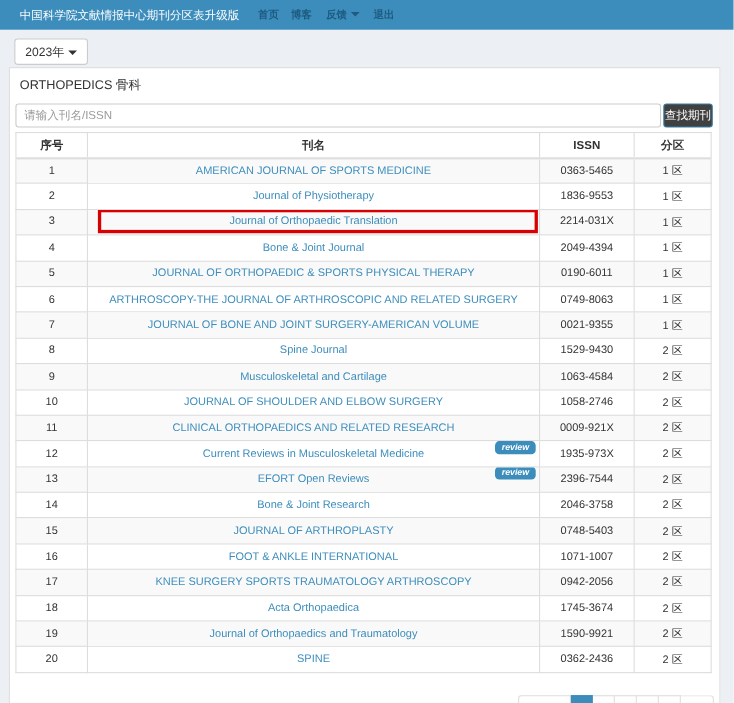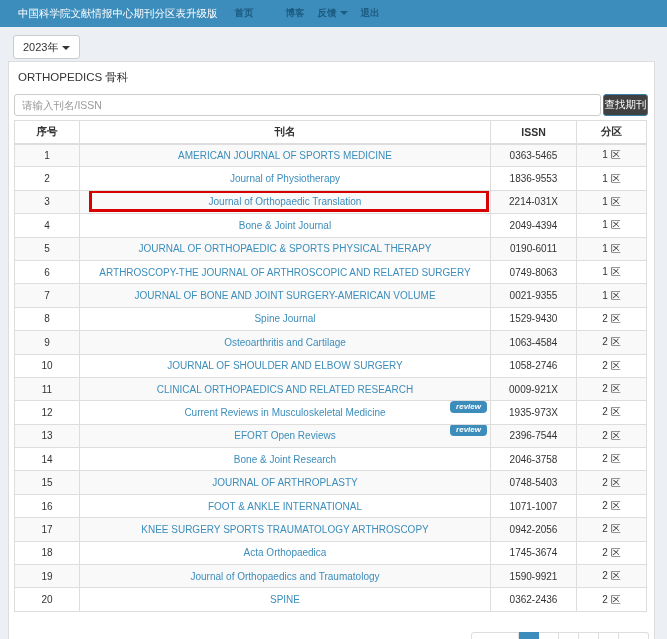--- a/index.html
+++ b/index.html
@@ -5,21 +5,21 @@
   * { box-sizing: border-box; }
   html,body { margin:0; padding:0; }
   body {
     width:667px; height:639px; overflow:hidden; position:relative;
     background:#ecf0f5; font-family:"Liberation Sans", sans-serif;
   }
   
   .navbar { height:27px; background:#3c8dbc; display:flex; align-items:center; }
   .brand { color:#ffffff; font-size:10.5px; padding-left:18px; white-space:nowrap; }
   .nav-item { color:#1d5b80; font-size:9.5px; font-weight:bold; white-space:nowrap; cursor:pointer; }
-  .nav-home { margin-left:17px; } .nav-blog { margin-left:32px; } .nav-feedback { margin-left:13px; } .nav-logout { margin-left:13px; }
+  .nav-home { margin-left:17px; } .nav-blog { margin-left:11px; } .nav-feedback { margin-left:13px; } .nav-logout { margin-left:13px; }
   .caret { display:inline-block; width:0; height:0; border-left:4px solid transparent; border-right:4px solid transparent; border-top:4px solid #1d5b80; margin-left:3px; vertical-align:middle; }
   
   .year-btn { display:inline-block; margin:8px 0 0 13px; background:#fff; border:1px solid #ccc; border-radius:3px; padding:3.5px 9px; font-size:11px; color:#333; cursor:pointer; }
   .year-btn .caret2 { display:inline-block; width:0; height:0; border-left:4px solid transparent; border-right:4px solid transparent; border-top:4px solid #333; margin-left:4px; vertical-align:middle; }
   
   .panel { position:absolute; left:8px; right:12px; top:61px; height:620px; background:#fff; border:1px solid #ddd; }
   .panel-title { font-size:11.5px; color:#333; padding:8px 0 0 9px; }
   .search-row { display:flex; margin:9px 6px 0 5px; }
   .search-input { flex:1; height:22px; border:1px solid #ccc; border-radius:3px; padding:0 7px; font-size:10.5px; color:#555; outline:none; }
   .search-input::placeholder { color:#999; }
@@ -167,21 +167,21 @@
       
       
     </td>
     <td>1529-9430</td>
     <td>2 区</td>
   </tr>
 
   <tr>
     <td class="idx-cell">9</td>
     <td class="name-cell">
-      <a class="jlink">Osteoarthritis and Cartilage</a>
+      <a class="jlink">Musculoskeletal and Cartilage</a>
       
       
     </td>
     <td>1063-4584</td>
     <td>2 区</td>
   </tr>
 
   <tr>
     <td class="idx-cell">10</td>
     <td class="name-cell">

